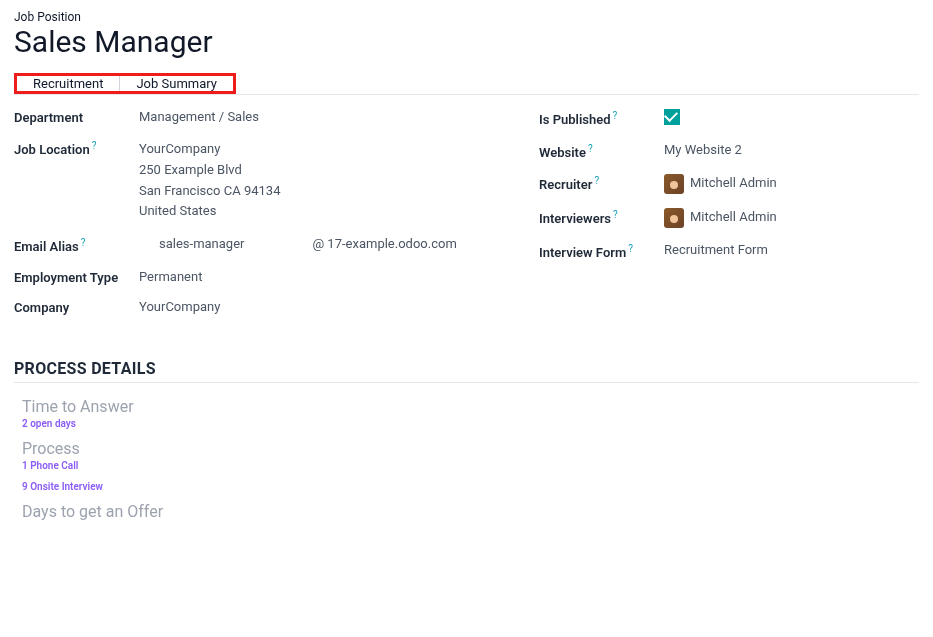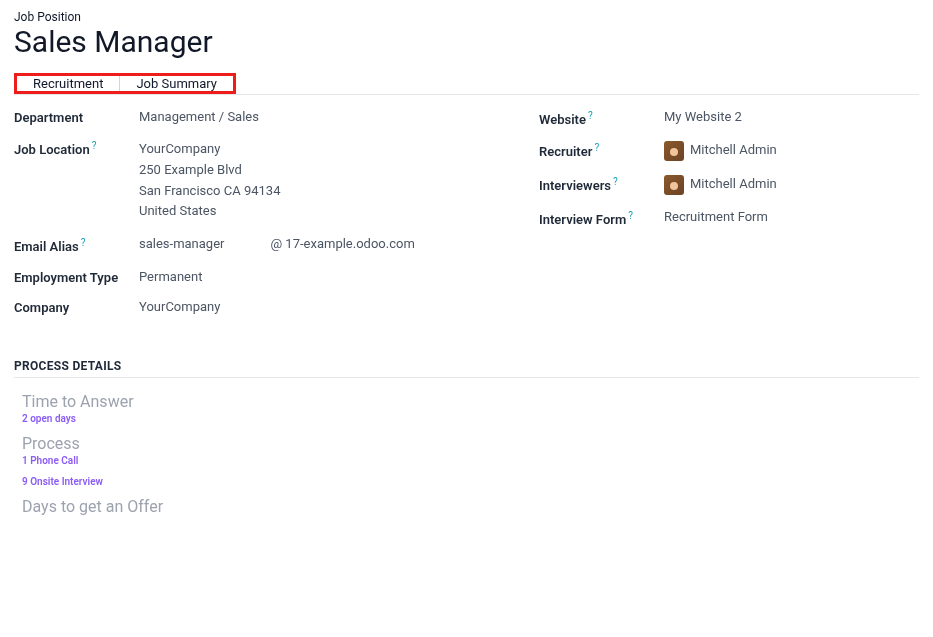--- a/index.html
+++ b/index.html
@@ -68,21 +68,21 @@
       font-weight: 400;
       vertical-align: super;
       margin-left: 2px;
       cursor: help;
     }
     .field-value {
       flex: 1;
       color: #4b5563;
     }
     .field-value .line { display: block; line-height: 1.6; }
-    .alias-row .value-flex { display: flex; gap: 46px; }
+    .alias-row .value-flex { display: flex; gap: 68px; margin-left: 20px; }
     .avatar {
       width: 20px; height: 20px;
       border-radius: 3px;
       display: inline-block;
       vertical-align: middle;
       margin-right: 6px;
       background: linear-gradient(135deg,#8b5a2b 0%, #6b4226 100%);
       position: relative;
       overflow: hidden;
     }
@@ -100,21 +100,21 @@
     }
     .chk::after{
       content:"";
       position:absolute;left:3px;top:0px;
       width:6px;height:10px;
       border:solid #fff;
       border-width:0 2px 2px 0;
       transform:rotate(45deg);
     }
     .section-title{
-      font-size:12px;
+      font-size:16px;
       letter-spacing:0.3px;
       font-weight:700;
       color:#1f2937;
       border-bottom:1px solid #e5e7eb;
       padding-bottom:4px;
       margin-top:30px;
       margin-bottom:14px;
     }
     .process-block{
       margin-left:8px;
@@ -179,20 +179,28 @@
     <div class="field-row">
       <div class="field-label">Company</div>
       <div class="field-value">YourCompany</div>
     </div>
 
   </div>
 
   <div class="col col-right">
 
 
+    <div class="field-row">
+      <div class="field-label">
+        <span>Is Published</span><span class="help">?</span>
+      </div>
+      <div class="field-value">
+        <span class="chk"></span>
+      </div>
+    </div>
 
     <div class="field-row">
       <div class="field-label">
         <span>Website</span><span class="help">?</span>
       </div>
       <div class="field-value">My Website 2</div>
     </div>
 
     <div class="field-row">
       <div class="field-label">

